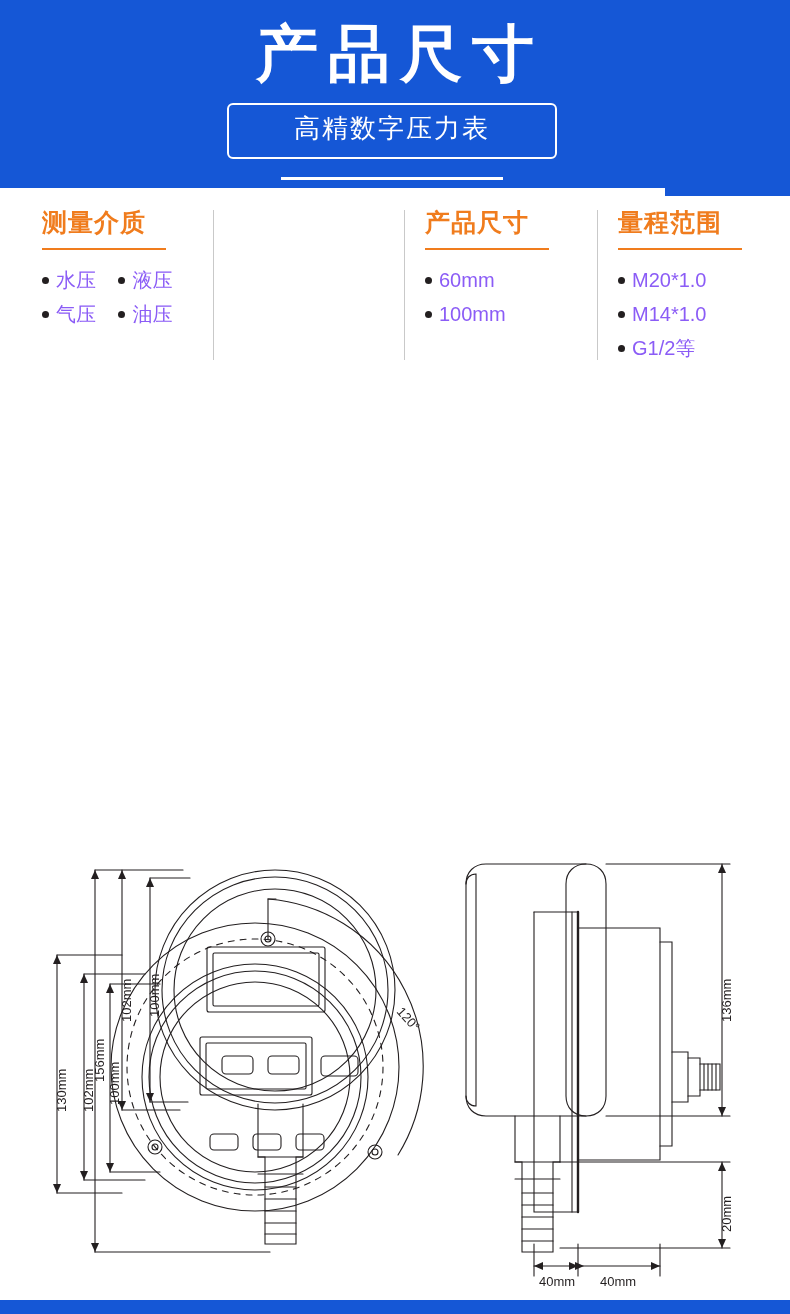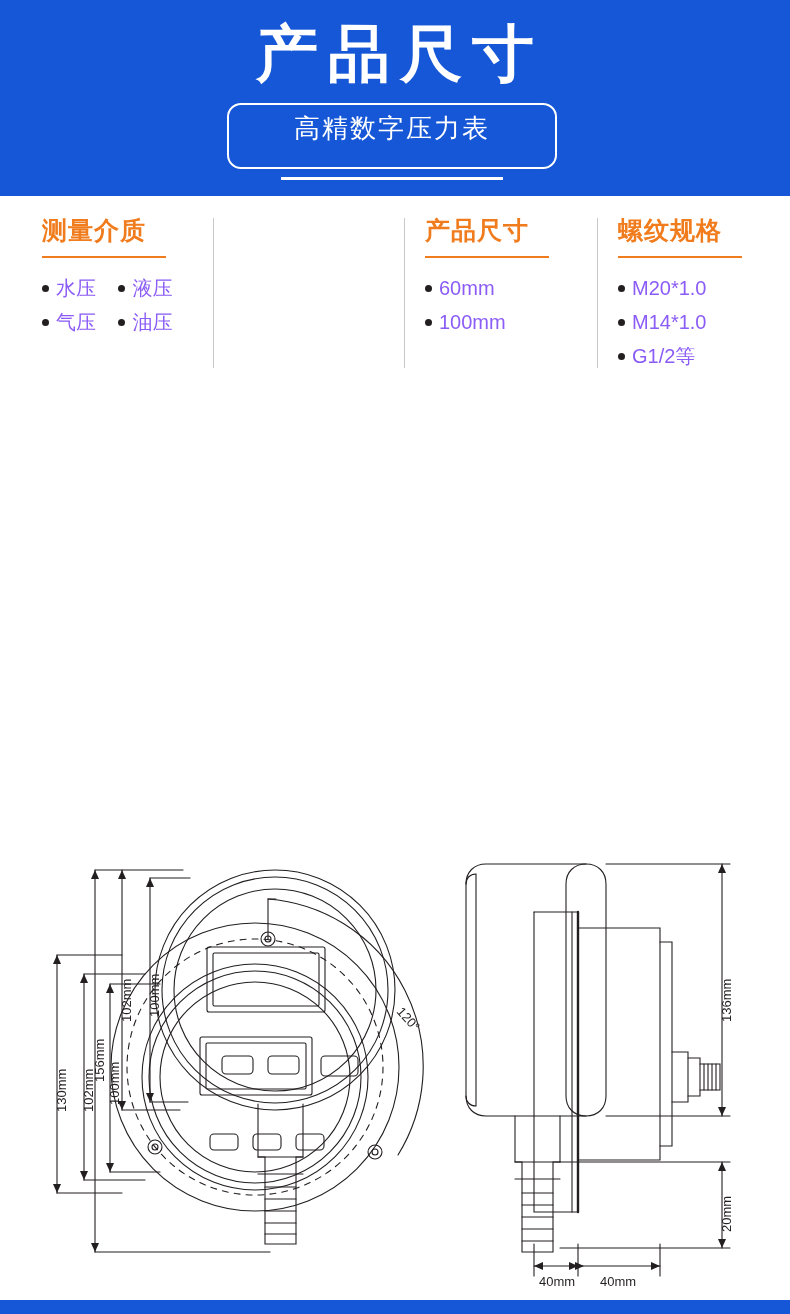--- a/index.html
+++ b/index.html
@@ -22,39 +22,39 @@
     text-align:center;
     color:#ffffff;
     font-size:62px;
     font-weight:bold;
     letter-spacing:10px;
     line-height:72px;
     text-indent:10px;
   }
   .header .hdr-subbox {
     position:absolute; left:227px; top:103px;
-    width:330px; height:66px;
+    width:330px; height:56px;
     border:2px solid #ffffff;
-    border-radius:14px;
+    border-radius:6px;
     box-sizing:border-box;
   }
   .header .hdr-sub {
     color:#ffffff;
     font-size:26px;
     letter-spacing:2px;
     line-height:46px;
     text-align:center;
   }
   .header .hdr-rule {
     position:absolute; left:281px; top:177px;
     width:222px; height:3px; background:#ffffff;
   }
   
   .specs {
-    position:absolute; left:0; top:196px; width:665px; height:216px;
+    position:absolute; left:0; top:188px; width:665px; height:216px;
     background:#ffffff;
   }
   .spec-col {
     position:absolute; top:18px;
   }
   .spec-col .sc-title {
     color:#f07c1d;
     font-size:25px;
     font-weight:bold;
     letter-spacing:1px;
@@ -149,21 +149,21 @@
         <span class="sc-item"><span class="dot"></span><span>60mm</span></span>
       </div>
       <div class="sc-row">
         <span class="sc-item"><span class="dot"></span><span>100mm</span></span>
       </div>
     </div>
   </div>
   <div class="sc-sep" style="left:597px;"></div>
 
   <div class="spec-col" style="left:618px; width:160px;">
-    <div class="sc-title">螺纹规格</div>
+    <div class="sc-title">量程范围</div>
     <div class="sc-underline" style="width:124px;"></div>
     <div class="sc-items">
       <div class="sc-row">
         <span class="sc-item"><span class="dot"></span><span>M20*1.0</span></span>
       </div>
       <div class="sc-row">
         <span class="sc-item"><span class="dot"></span><span>M14*1.0</span></span>
       </div>
       <div class="sc-row">
         <span class="sc-item"><span class="dot"></span><span>G1/2等</span></span>

